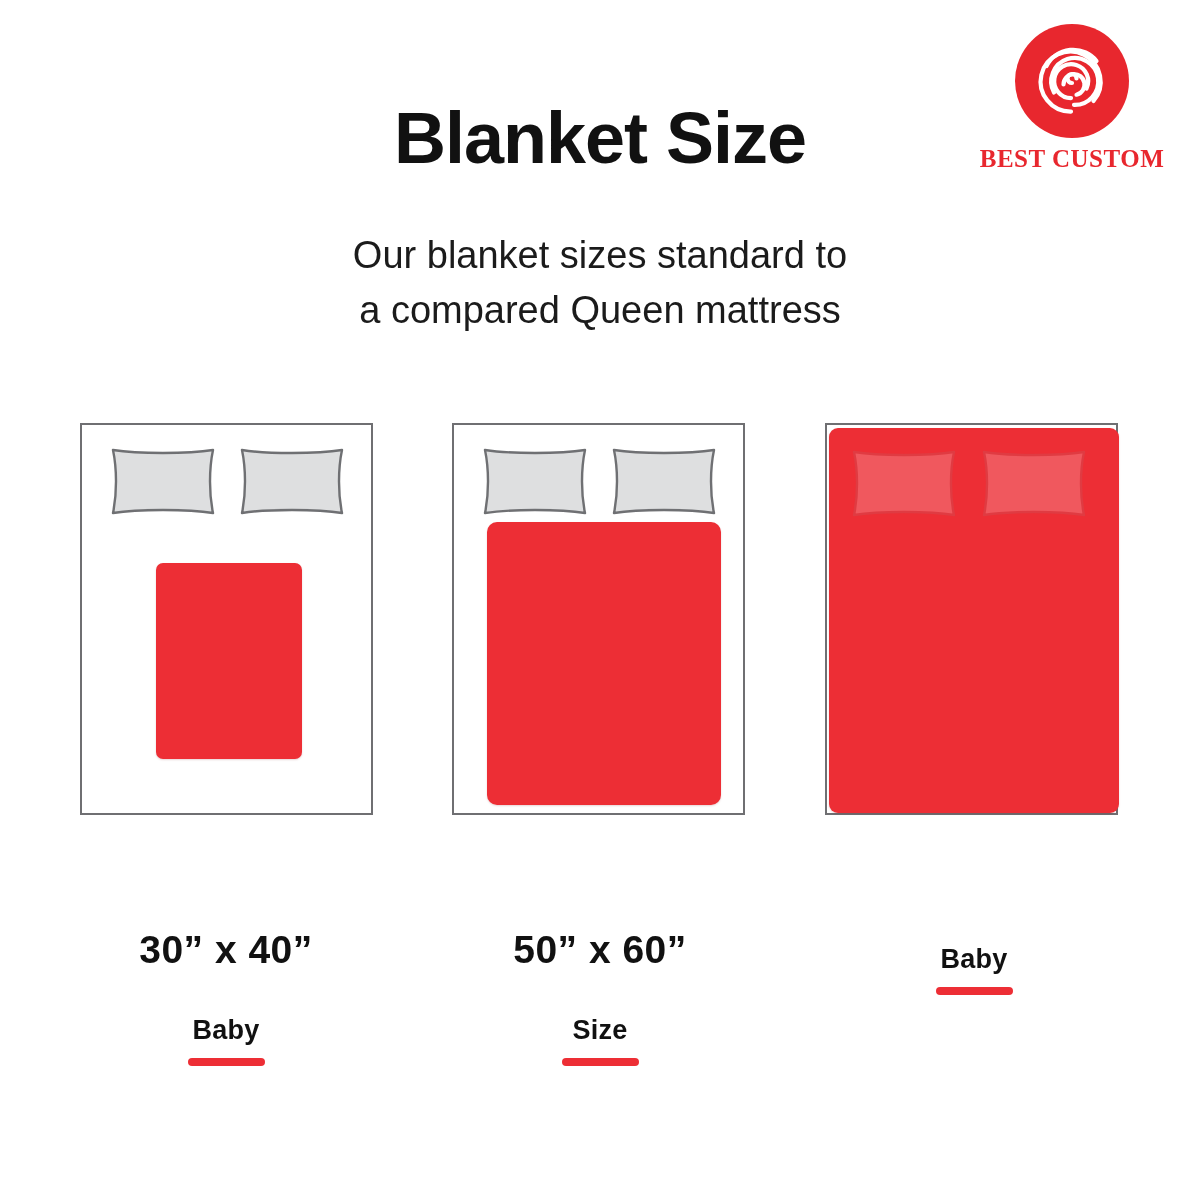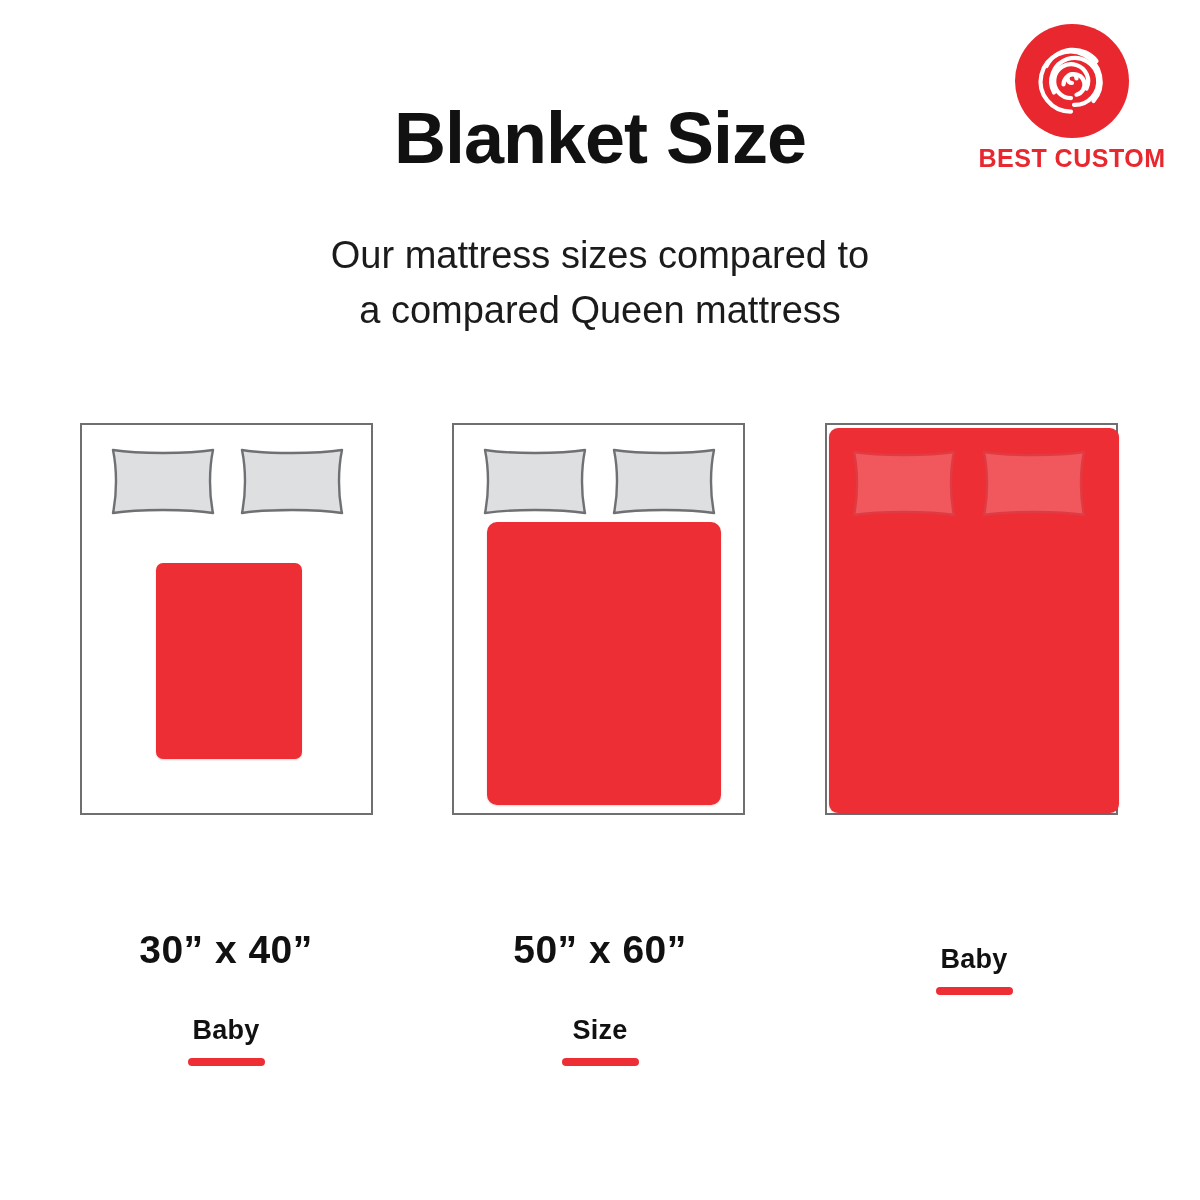--- a/index.html
+++ b/index.html
@@ -30,21 +30,21 @@
     height: 118px;
     margin: 0 auto;
     display: block;
   }
   #brand-wordmark {
     margin-top: 6px;
     font-size: 25px;
     font-weight: bold;
     letter-spacing: 0.5px;
     color: #E8272E;
-    font-family: Liberation Sans, sans-serif;
+    font-family: Liberation Serif, serif;
     line-height: 1;
   }
 
   
   #page-title {
     position: absolute;
     top: 102px;
     left: 0;
     width: 1200px;
     text-align: center;
@@ -166,21 +166,21 @@
       <path d="M80.5 79 a30 30 0 1 0 -22.5 10.6" stroke-width="4.2"></path>
       <path d="M33.5 44 a30 30 0 0 1 50 -5" stroke-width="4.2"></path>
     </g>
   </svg>
   <div id="brand-wordmark">BEST CUSTOM</div>
 </div>
 
 <div id="page-title">Blanket Size</div>
 
 <div id="page-subtitle">
-  <span class="sub-line">Our mattress sizes compared to</span>
+  <span class="sub-line">Our blanket sizes standard to</span>
   <span class="sub-line">a compared Queen mattress</span>
 </div>
 
 <div class="bed-group" id="bed-group-baby">
   <div class="bed-frame">
 
     <div class="pillow pillow-left">
       <svg viewBox="0 0 110 73" xmlns="http://www.w3.org/2000/svg">
         <path d="M5,5 C30,9 80,9 105,5 C101,24 101,49 105,68 C80,64 30,64 5,68 C9,49 9,24 5,5 Z" fill="#DEDFE0" stroke="#6F7073" stroke-width="2.4" stroke-linejoin="round"></path>
       </svg>

